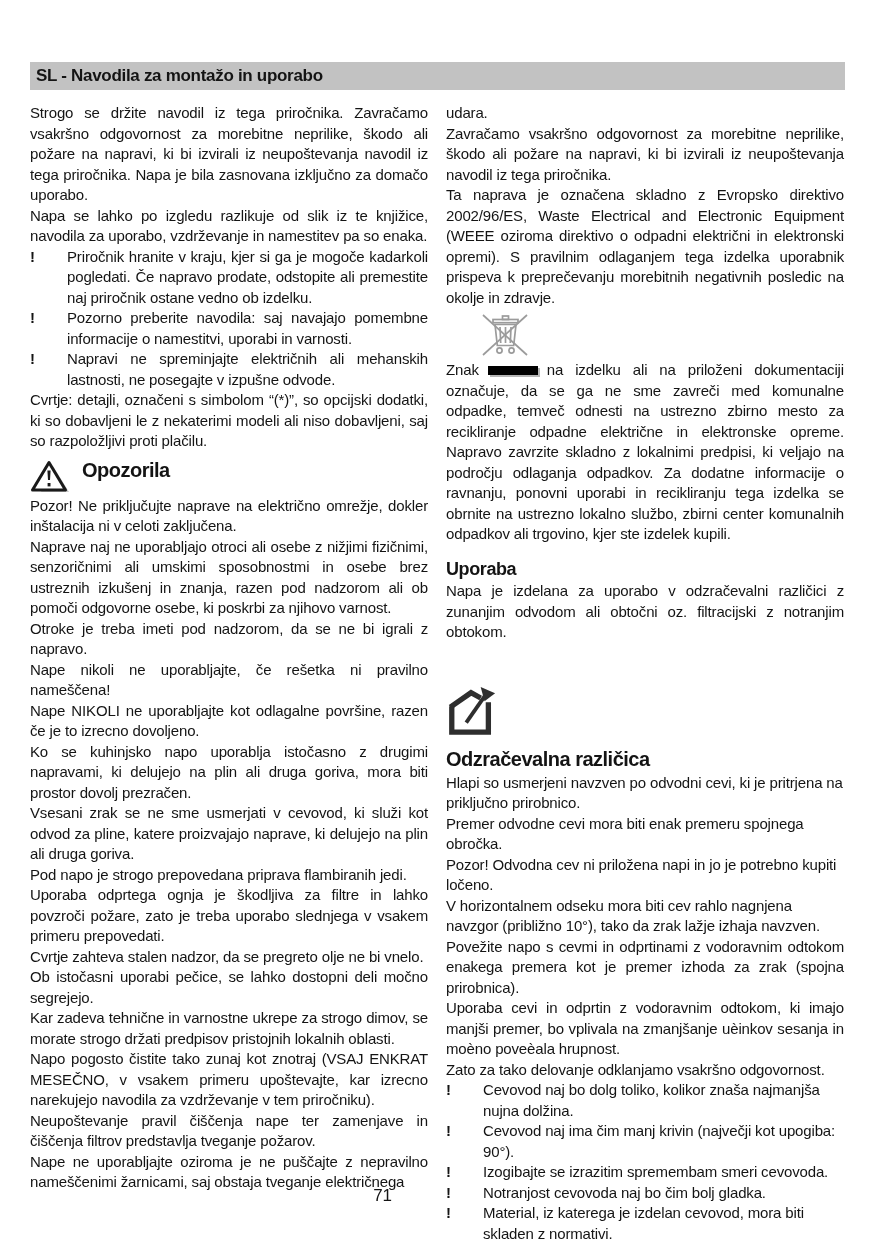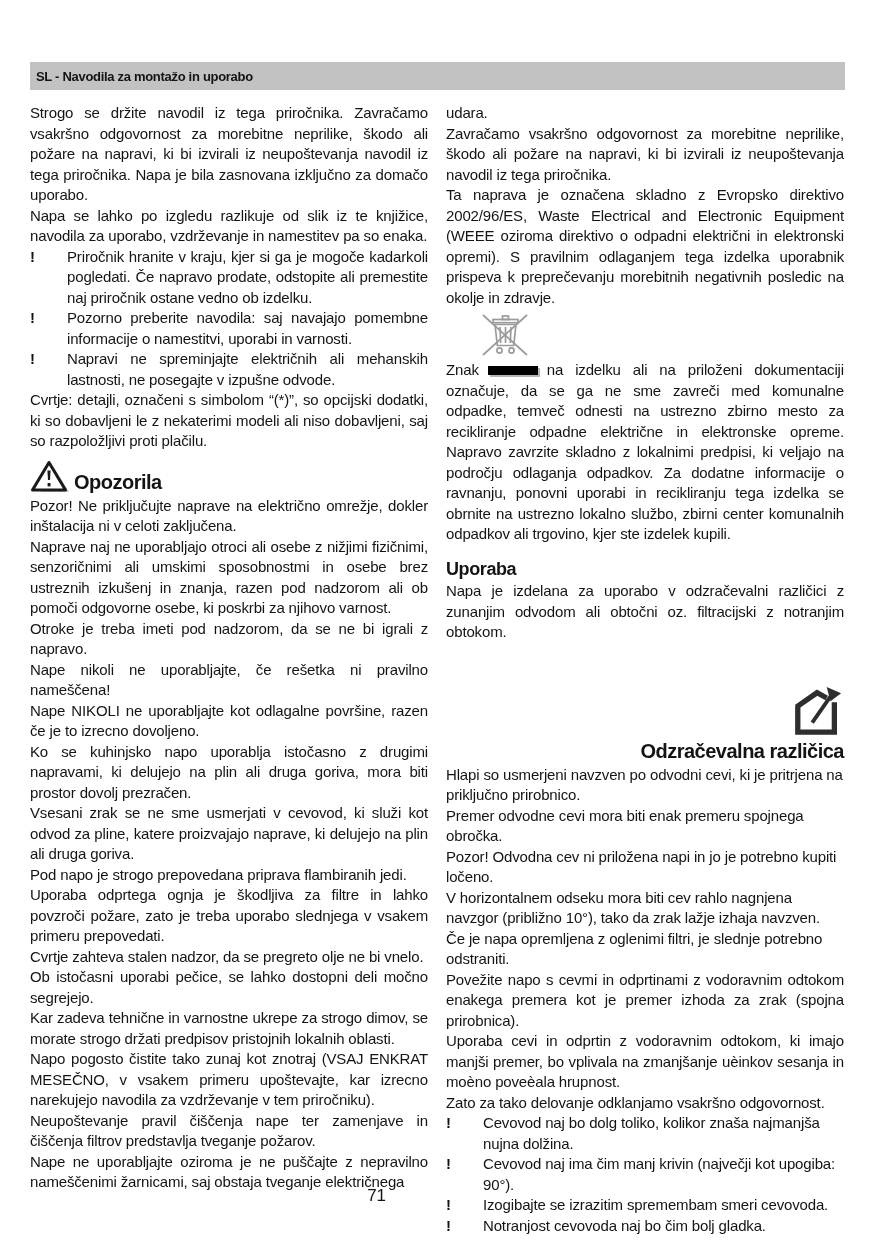--- a/index.html
+++ b/index.html
@@ -7,46 +7,46 @@
     width:875px;height:1240px;background:#ffffff;
     font-family:"Liberation Sans", sans-serif;color:#141414;
     overflow:hidden;
   }
   .page{position:relative;width:875px;height:1240px;background:#fff;}
   .header-bar{
     position:absolute;left:30px;top:62px;width:815px;height:28px;
     background:#c2c2c2;display:flex;align-items:center;
     padding-left:6px;box-sizing:border-box;
   }
-  .header-title{font-weight:bold;font-size:13px;letter-spacing:-0.3px;}
+  .header-title{font-weight:bold;font-size:17px;letter-spacing:-0.3px;}
   .columns{
     position:absolute;left:30px;top:103px;width:815px;
     display:flex;gap:18px;
   }
   .col{width:398px;font-size:15px;line-height:20.5px;letter-spacing:-0.15px;}
   .para{margin:0;text-align:justify;}
   .para.left{text-align:left;}
   .para b{font-weight:normal;}
   .bullets{margin:0;}
   .bullet-item{display:flex;}
   .bullet-marker{width:37px;flex:none;font-weight:bold;}
   .bullet-text{flex:1;text-align:justify;}
   .bullet-text.left{text-align:left;}
-  .icon-heading{display:flex;align-items:flex-end;gap:4px;margin:7px 0 2px 0;}
+  .icon-heading{display:flex;gap:12px;margin:7px 0 2px 0;}
   .icon-heading .ih-label{font-weight:bold;font-size:20px;letter-spacing:-0.5px;line-height:1.05;padding-bottom:1px;}
   .heading{font-weight:bold;font-size:18px;letter-spacing:-0.4px;margin:15px 0 2px 0;line-height:1.1;}
   .icon-block{margin:4px 0 2px 34px;line-height:0;}
   .icon{display:inline-block;line-height:0;}
   .black-bar{
     display:inline-block;width:50px;height:9px;background:#000;
     box-shadow:2px 2px 0 #b5b5b5;vertical-align:0px;margin:0 9px;
   }
   .page-number{
     position:absolute;left:0;top:1186px;width:753px;
-    text-align:center;font-size:17px;letter-spacing:-0.3px;
+    text-align:center;font-size:17px;letter-spacing:-0.3px;padding-left:6px;
   }
 </style>
 </head>
 <body>
 
 <div class="page">
   <div class="header-bar" style="background: rgb(194, 194, 194);">
     <span class="header-title">SL - Navodila za montažo in uporabo</span>
   </div>
   <div class="columns">
@@ -118,21 +118,20 @@
               <path d="M4.5 23 L26 8 L36 13.5" stroke="#2e2e2e" stroke-width="5.5"></path>
               <line x1="21" y1="39" x2="42" y2="9" stroke="#2e2e2e" stroke-width="4"></line>
               <path d="M36 2 L51 8.5 L40 17 Z" fill="#2e2e2e"></path>
             </svg></span>
           <span class="ih-label">Odzračevalna različica</span>
         </div>
         <p class="para left"><span>Hlapi so usmerjeni navzven po odvodni cevi, ki je pritrjena na priključno prirobnico.</span></p>
         <p class="para left"><span>Premer odvodne cevi mora biti enak premeru spojnega obročka.</span></p>
         <p class="para left"><b>Pozor</b><span>! Odvodna cev ni priložena napi in jo je potrebno kupiti ločeno.</span></p>
         <p class="para left"><span>V horizontalnem odseku mora biti cev rahlo nagnjena navzgor (približno 10°), tako da zrak lažje izhaja navzven.</span></p>
-        <p class="para left"><span>Če je napa opremljena z oglenimi filtri, je slednje potrebno odstraniti.</span></p>
         <p class="para"><span>Povežite napo s cevmi in odprtinami z vodoravnim odtokom enakega premera kot je premer izhoda za zrak (spojna prirobnica).</span></p>
         <p class="para"><span>Uporaba cevi in odprtin z vodoravnim odtokom, ki imajo manjši premer, bo vplivala na zmanjšanje uèinkov sesanja in moèno poveèala hrupnost.</span></p>
         <p class="para left"><span>Zato za tako delovanje odklanjamo vsakršno odgovornost.</span></p>
         <div class="bullets">
           <div class="bullet-item">
             <span class="bullet-marker">!</span>
             <span class="bullet-text left"><span>Cevovod naj bo dolg toliko, kolikor znaša najmanjša nujna dolžina.</span></span>
           </div>
           <div class="bullet-item">
             <span class="bullet-marker">!</span>

